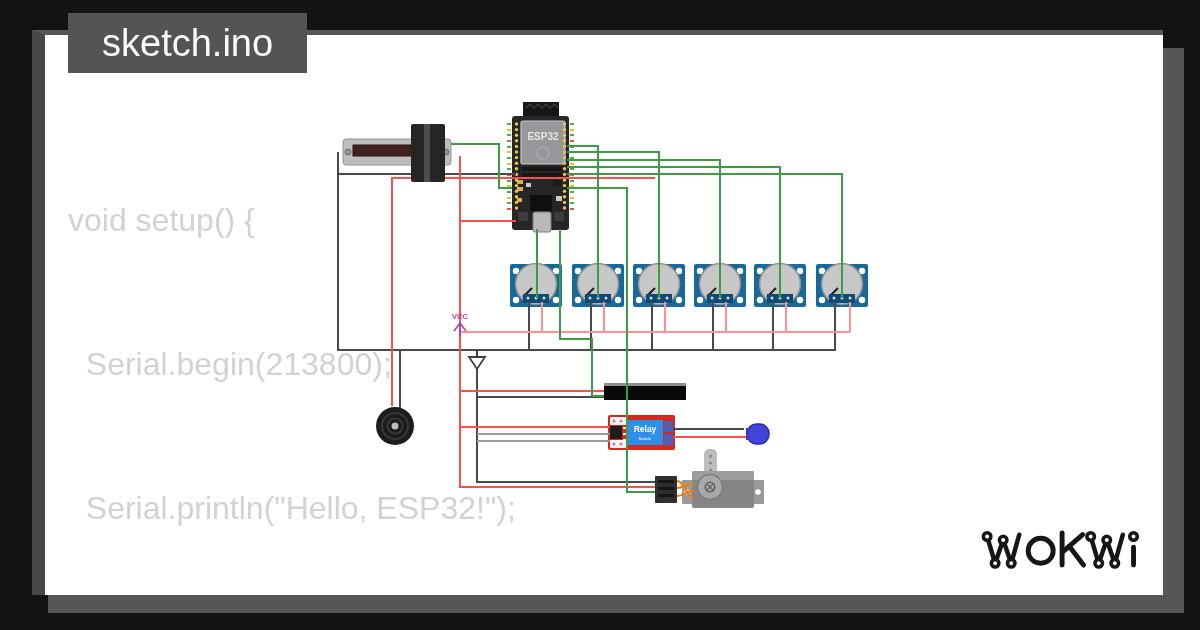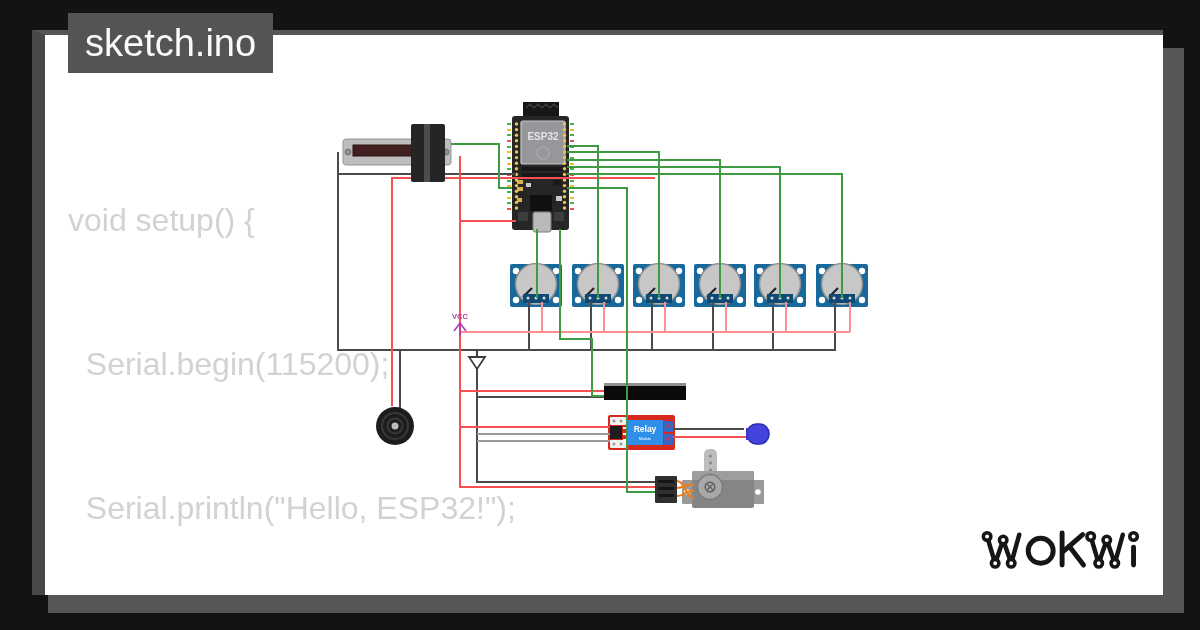--- a/index.html
+++ b/index.html
@@ -7,34 +7,34 @@
     width:1200px;height:630px;position:relative;overflow:hidden;
     background:#131313;font-family:"Liberation Sans",sans-serif;
   }
   .canvas-shadow{position:absolute;left:48px;top:48px;width:1136px;height:565px;background:#565656;z-index:0;}
   .canvas{position:absolute;left:32px;top:30px;width:1131px;height:565px;background:#ffffff;
     border-left:13px solid #484848;border-top:5px solid #565656;box-sizing:border-box;z-index:1;}
   .code{position:absolute;left:68px;top:100px;z-index:2;font-size:32px;line-height:48px;
     color:#d2d2d2;white-space:pre;letter-spacing:0px;}
   .code div{height:48px;}
   .title-box{position:absolute;left:68px;top:13px;height:60px;background:#545454;color:#fafafa;
-    font-size:38px;line-height:60px;padding:0 17px;z-index:5;}
+    font-size:38px;line-height:60px;padding:0 34px;z-index:5;}
   .circuit{position:absolute;left:0;top:0;width:1200px;height:630px;z-index:3;}
   .logo{position:absolute;left:972px;top:524px;width:182px;height:50px;z-index:4;}
   .sr{position:absolute;width:1px;height:1px;overflow:hidden;clip-path:inset(50%);}
 </style>
 </head>
 <body>
 
 <div class="canvas-shadow"></div>
 <div class="canvas"></div>
 
 <div class="code">
   <div>void setup() {</div>
-  <div>  Serial.begin(115200);</div>
+  <div>  Serial.begin(213800);</div>
   <div>  Serial.println("Hello, ESP32!");</div>
   
   
   
   
   
   
 </div>
 
 <svg class="circuit" viewBox="0 0 1200 630">

